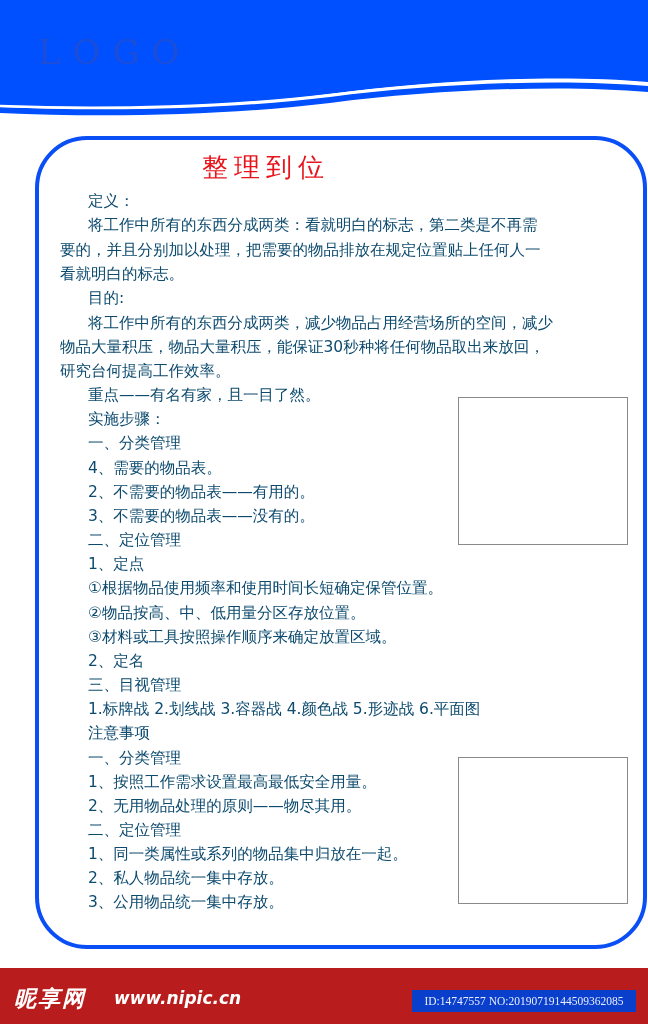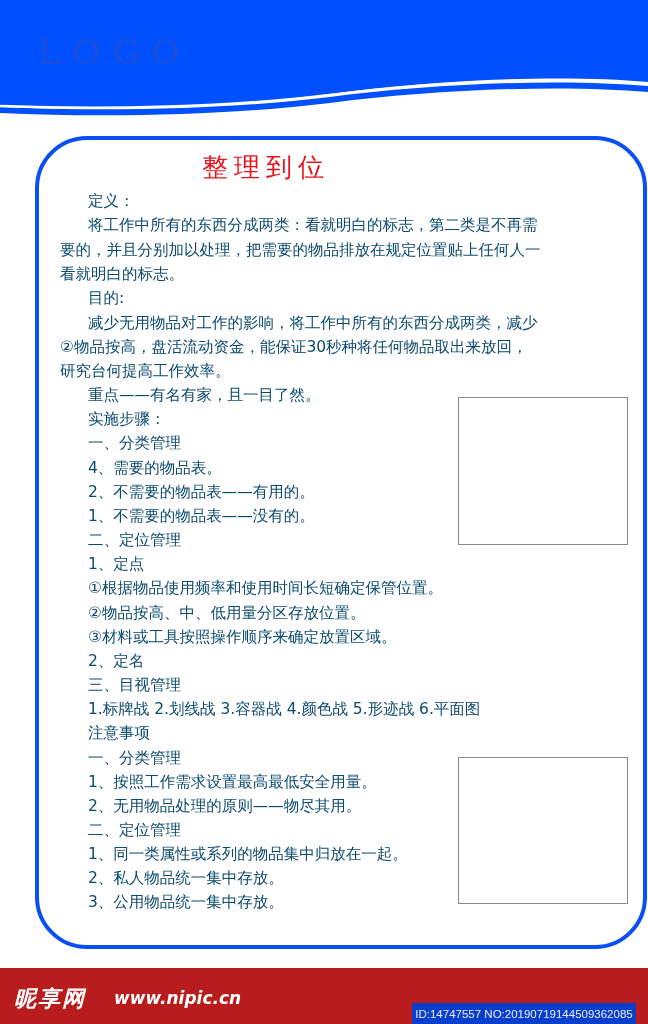--- a/index.html
+++ b/index.html
@@ -8,21 +8,21 @@
   .header svg { position:absolute; left:0; top:0; }
   .logo { position:absolute; left:38px; top:32px; color:#1d4ed8; font-family:"DejaVu Serif", serif; font-size:34px; letter-spacing:12px; font-weight:normal; }
   .panel { position:absolute; left:35px; top:136px; width:604px; height:805px; border:4px solid #0a4ff5; border-radius:52px; background:#fff; }
   .title { position:absolute; left:0; width:532px; top:150px; text-align:center; color:#e8141c; font-size:26px; letter-spacing:6px;font-family:Liberation Mono, monospace; }
   .lines { position:absolute; left:0; top:0; }
   .line { position:absolute; font-size:15.5px; color:#0c4a6e; white-space:nowrap; line-height:20px; }
   .photo { position:absolute; border:1.5px solid #8a8a8a; background:#fff; box-sizing:border-box; }
   .footer { position:absolute; left:0; top:968px; width:648px; height:56px; background:#b91c1c; }
   .wm-logo { position:absolute; left:14px; top:16px; color:#fff; font-size:22px; font-weight:bold; font-style:italic; letter-spacing:2px; }
   .wm-url { position:absolute; left:82px; top:20px; color:#fff; font-size:17px; font-weight:bold; font-style:italic;padding-left:32px; }
-  .wm-id { position:absolute; left:412px; top:35px; width:224px; height:22px; background:#0a3fcc; color:#e8eeff; font-size:11.5px; line-height:22px; text-align:center; font-family:Liberation Sans, sans-serif; }
+  .wm-id { position:absolute; left:412px; top:22px; width:224px; height:22px; background:#0a3fcc; color:#e8eeff; font-size:11.5px; line-height:22px; text-align:center; font-family:Liberation Serif, serif; }
 </style>
 </head>
 <body>
 
 <div class="header">
   <svg width="648" height="130" viewBox="0 0 648 130">
     <path d="M0,0 H648 V82 C560,74 430,80 330,94 C230,107 110,110 0,106 Z" fill="#0050ff"></path>
     <path d="M0,107 C110,112 230,109 330,97 C430,84 560,78 648,86 L648,92 C560,84 430,90 330,103 C230,115 110,118 0,113 Z" fill="#0050ff"></path>
     <path d="M0,106 C110,110 230,107 330,95 C430,82 560,76 648,84" stroke="#ffffff" stroke-width="2.5" fill="none"></path>
   </svg>
@@ -31,29 +31,29 @@
 
 <div class="panel"></div>
 <div class="title">整理到位</div>
 
 <div class="lines">
   <div class="line" style="left:88px;top:191px;">定义：</div>
   <div class="line" style="left:88px;top:215px;">将工作中所有的东西分成两类：看就明白的标志，第二类是不再需</div>
   <div class="line" style="left:60px;top:240px;">要的，并且分别加以处理，把需要的物品排放在规定位置贴上任何人一</div>
   <div class="line" style="left:60px;top:264px;">看就明白的标志。</div>
   <div class="line" style="left:88px;top:288px;">目的:</div>
-  <div class="line" style="left:88px;top:313px;">减少无用物品对工作的影响，将工作中所有的东西分成两类，减少</div>
-  <div class="line" style="left:60px;top:337px;">②物品按高，盘活流动资金，能保证30秒种将任何物品取出来放回，</div>
+  <div class="line" style="left:88px;top:313px;">将工作中所有的东西分成两类，减少物品占用经营场所的空间，减少</div>
+  <div class="line" style="left:60px;top:337px;">物品大量积压，物品大量积压，能保证30秒种将任何物品取出来放回，</div>
   <div class="line" style="left:60px;top:361px;">研究台何提高工作效率。</div>
   <div class="line" style="left:88px;top:385px;">重点——有名有家，且一目了然。</div>
   <div class="line" style="left:88px;top:409px;">实施步骤：</div>
   <div class="line" style="left:88px;top:433px;">一、分类管理</div>
   <div class="line" style="left:88px;top:458px;">4、需要的物品表。</div>
   <div class="line" style="left:88px;top:482px;">2、不需要的物品表——有用的。</div>
-  <div class="line" style="left:88px;top:506px;">1、不需要的物品表——没有的。</div>
+  <div class="line" style="left:88px;top:506px;">3、不需要的物品表——没有的。</div>
   <div class="line" style="left:88px;top:530px;">二、定位管理</div>
   <div class="line" style="left:88px;top:554px;">1、定点</div>
   <div class="line" style="left:88px;top:578px;">①根据物品使用频率和使用时间长短确定保管位置。</div>
   <div class="line" style="left:88px;top:603px;">②物品按高、中、低用量分区存放位置。</div>
   <div class="line" style="left:88px;top:627px;">③材料或工具按照操作顺序来确定放置区域。</div>
   <div class="line" style="left:88px;top:651px;">2、定名</div>
   <div class="line" style="left:88px;top:675px;">三、目视管理</div>
   <div class="line" style="left:88px;top:699px;">1.标牌战  2.划线战  3.容器战  4.颜色战  5.形迹战  6.平面图</div>
   <div class="line" style="left:88px;top:723px;">注意事项</div>
   <div class="line" style="left:88px;top:748px;">一、分类管理</div>

